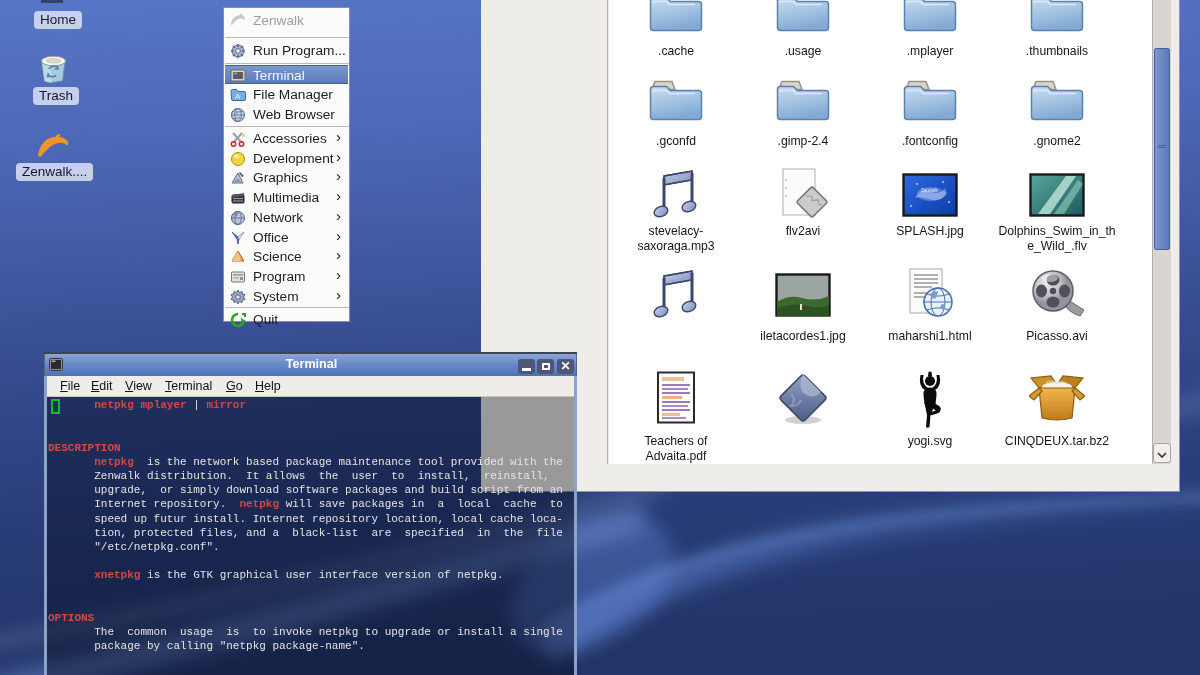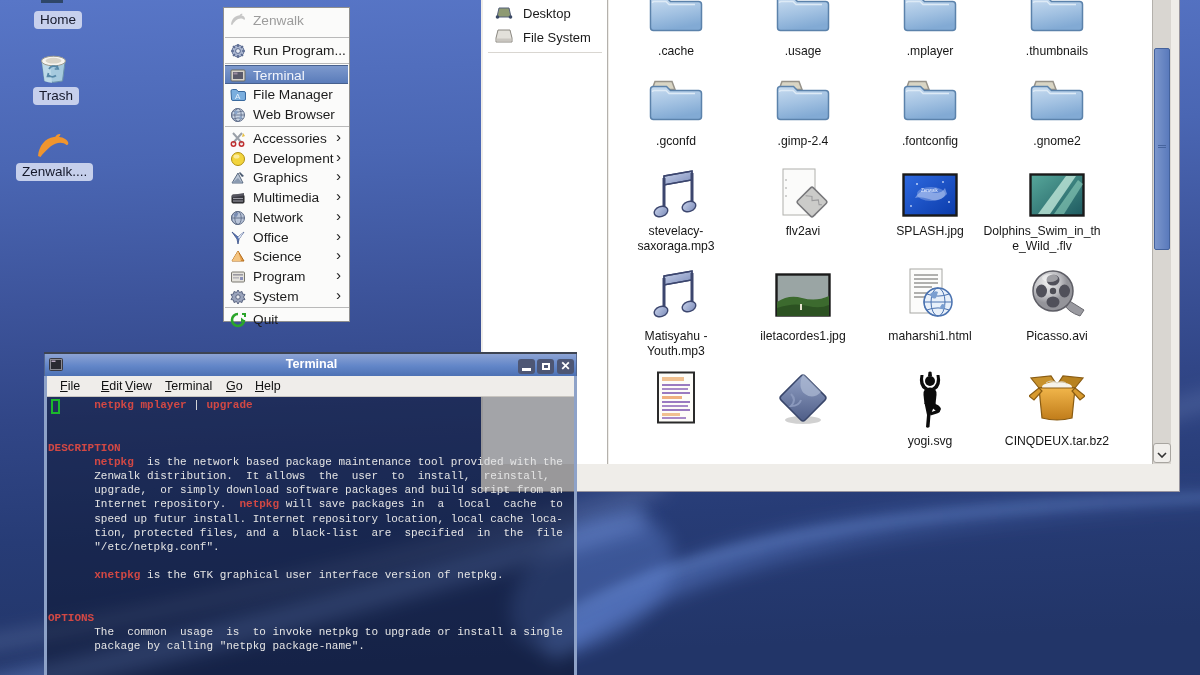--- a/index.html
+++ b/index.html
@@ -86,34 +86,20 @@
 <path d="M10,14 a5.5,5.5 0 0 1 8.5,-1.5 M18,10.5 l1.2,3.5 l-3.5,0 M17,20.5 a5.5,5.5 0 0 1 -8,-1 M9.5,18 l-1,3.5 l3.5,0" stroke="#5588a8" stroke-width="1.7" fill="none"></path>
 </svg>
 <div class="dlabel" style="left:33px;top:87px;z-index:1">Trash</div>
 <svg class="abs" style="left:36px;top:133px;z-index:1" width="34" height="26" viewBox="0 0 34 26">
 <path d="M2,23 C3,13 9,5 18,4 C25,3.2 30,5.5 32,9 C33,11 31.5,12.5 30.5,12 C27,8.5 20,9 14.5,13.5 C10.5,17 6.5,21 4.5,24 Z" fill="#f0952e"></path>
 <path d="M19,4.5 C20,2 22.5,0.8 24.5,1.2 C24,3.2 22,4.6 20.5,5 Z" fill="#f0952e"></path>
 </svg>
 <div class="dlabel" style="left:16px;top:163px;z-index:1">Zenwalk....</div>
 
 <div id="fm">
- <div id="fmside">
-  <svg class="abs" style="left:12px;top:5px" width="18" height="15" viewBox="0 0 18 15">
-          <path d="M2,12 L4,3 L14,3 L16,12 Z" fill="#8e9a72" stroke="#55607a" stroke-width="1"></path>
-          <circle cx="2.5" cy="12" r="1.8" fill="#3c4a66"></circle>
-          <circle cx="15.5" cy="12" r="1.8" fill="#3c4a66"></circle>
-        </svg>
-  <div class="srow" style="left:40px;top:6px">Desktop</div>
-  <svg class="abs" style="left:12px;top:28px" width="18" height="16" viewBox="0 0 18 16">
-          <path d="M3,2 h12 l2,8 v4 h-16 v-4 z" fill="#e2e0da" stroke="#8a8780" stroke-width="1"></path>
-          <rect x="1.5" y="10.5" width="15" height="3" fill="#c9c6c0"></rect>
-        </svg>
-  <div class="srow" style="left:40px;top:30px">File System</div>
-  <div class="abs" style="left:5px;top:52px;width:114px;height:1px;background:#d9d6d1"></div>
- </div>
  <div id="fmsep"></div>
  <div id="fmmain"></div>
  <div id="fmscroll"></div>
  <div id="fmthumb">
         <div style="margin:96px auto 0;width:8px;border-top:1px solid #46649e;border-bottom:1px solid #46649e;height:3px"></div>
       </div>
  <div id="fmdn"><svg width="10" height="6" viewBox="0 0 10 6" style="margin-top:7px">
           <path d="M1,1 L5,5 L9,1" stroke="#333" stroke-width="1.6" fill="none"></path>
         </svg></div>
  <div id="grid" style="position: absolute; left: 128px; top: 0px; width: 543px; height: 464px; overflow: hidden;">
@@ -253,33 +239,32 @@
           </svg>
           <svg width="0" height="0">
             <defs>
               <linearGradient id="dog" x1="0" y1="0" x2="1" y2="1">
                 <stop offset="0" stop-color="#57a89b"></stop>
                 <stop offset="1" stop-color="#1e5a60"></stop>
               </linearGradient>
             </defs>
           </svg>
         </div>
-        <div class="it lb" style="left:372px;top:224px">Dolphins_Swim_in_th<br>e_Wild_.flv</div>
+        <div class="it lb" style="left:387px;top:224px">Dolphins_Swim_in_th<br>e_Wild_.flv</div>
         <div class="it" style="left:6px;top:268px;display:flex;justify-content:center">
           <svg width="48" height="52" viewBox="0 0 48 52">
             <g stroke="#3c466e" stroke-width="1.4" fill="url(#noteg)">
               <path d="M12,8 L40,3 L40,12 L12,17 Z"></path>
               <path d="M12,8 L40,3 L40,12 L12,17 Z" fill="none"></path>
               <path d="M12,10 L12,42 M40,5 L40,37" stroke-width="3" fill="none"></path>
               <ellipse cx="9" cy="43.5" rx="7" ry="5" transform="rotate(-20 9 43.5)"></ellipse>
               <ellipse cx="37" cy="38.5" rx="7" ry="5" transform="rotate(-20 37 38.5)"></ellipse>
             </g>
           </svg>
         </div>
-        <div class="it lb" style="left:6px;top:329px">Matisyahu -<br>Youth.mp3</div>
         <div class="it" style="left:133px;top:272px;display:flex;justify-content:center">
           <svg width="58" height="46" viewBox="0 0 58 46">
             <rect x="1" y="1" width="56" height="44" fill="#fff"></rect>
             <g>
               <rect x="2.5" y="2.5" width="53" height="41" fill="#9aa5a4" stroke="#1a1a1a" stroke-width="2.4"></rect>
               <path d="M3,44 L3,30 Q15,22 28,26 Q42,30 55,24 L55,44 Z" fill="#3c6a2e"></path>
               <path d="M3,44 L3,36 Q20,30 34,34 Q46,37 55,33 L55,44 Z" fill="#2c5222"></path>
               <rect x="26" y="32" width="2" height="6" fill="#e8e4d0"></rect>
             </g>
           </svg>
@@ -334,20 +319,21 @@
               <rect x="11" y="21" width="28" height="2" fill="#9a7ac0"></rect>
               <rect x="11" y="25" width="20" height="3" fill="#f0b080"></rect>
               <rect x="11" y="30" width="28" height="2" fill="#9a7ac0"></rect>
               <rect x="11" y="34" width="26" height="2" fill="#a88ac8"></rect>
               <rect x="11" y="38" width="28" height="2" fill="#9a7ac0"></rect>
               <rect x="11" y="42" width="18" height="3" fill="#f0c090"></rect>
               <rect x="11" y="46" width="24" height="2" fill="#a88ac8"></rect>
             </g>
           </svg>
         </div>
+        <div class="it lb" style="left:6px;top:434px">Teachers of<br>Advaita.pdf</div>
         <div class="it" style="left:133px;top:372px;display:flex;justify-content:center">
           <svg width="56" height="54" viewBox="0 0 56 54">
             <ellipse cx="28" cy="48" rx="18" ry="4" fill="#000" opacity="0.18"></ellipse>
             <g transform="rotate(45 28 26)">
               <rect x="11" y="9" width="34" height="34" rx="3" fill="url(#diag)" stroke="#39466a" stroke-width="1.5"></rect>
             </g>
             <path d="M28,2 L46,20 Q38,28 30,22 Q22,16 28,2" fill="#aebad4" opacity="0.7"></path>
             <path d="M16,22 q6,6 0,12 q8,0 10,-6" fill="none" stroke="#8a98bc" stroke-width="2"></path>
           </svg>
           <svg width="0" height="0">
@@ -546,29 +532,29 @@
   <div class="tbtn" style="left:473px">
           <div style="margin:9px auto 0;width:9px;height:2.5px;background:#fff"></div>
         </div>
   <div class="tbtn" style="left:492px">
           <div style="margin:3.5px auto 0;width:8px;height:7px;border:2px solid #fff"></div>
         </div>
   <div class="tbtn" style="left:512px;font-size:12px;font-weight:bold;line-height:15px">✕</div>
  </div>
  <div id="tmenu">
   <span class="tm" style="left:13px"><u>F</u>ile</span>
-  <span class="tm" style="left:54px"><u>E</u>dit</span>
+  <span class="tm" style="left:44px"><u>E</u>dit</span>
   <span class="tm" style="left:78px"><u>V</u>iew</span>
   <span class="tm" style="left:118px"><u>T</u>erminal</span>
   <span class="tm" style="left:179px"><u>G</u>o</span>
   <span class="tm" style="left:208px"><u>H</u>elp</span>
  </div>
  <div id="tbody">
   <div id="cursor"></div>
-  <pre>       <b>netpkg mplayer</b> | <b>upgrade</b>
+  <pre>       <b>netpkg mplayer</b> | <b>mirror</b>
 
 
 <b>DESCRIPTION</b>
        <b>netpkg</b>  is the network based package maintenance tool provided with the
        Zenwalk distribution.  It allows  the  user  to  install,  reinstall,
        upgrade,  or simply download software packages and build script from an
        Internet repository.  <b>netpkg</b> will save packages in  a  local  cache  to
        speed up futur install. Internet repository location, local cache loca-
        tion, protected files, and a  black-list  are  specified  in  the  file
        "/etc/netpkg.conf".

